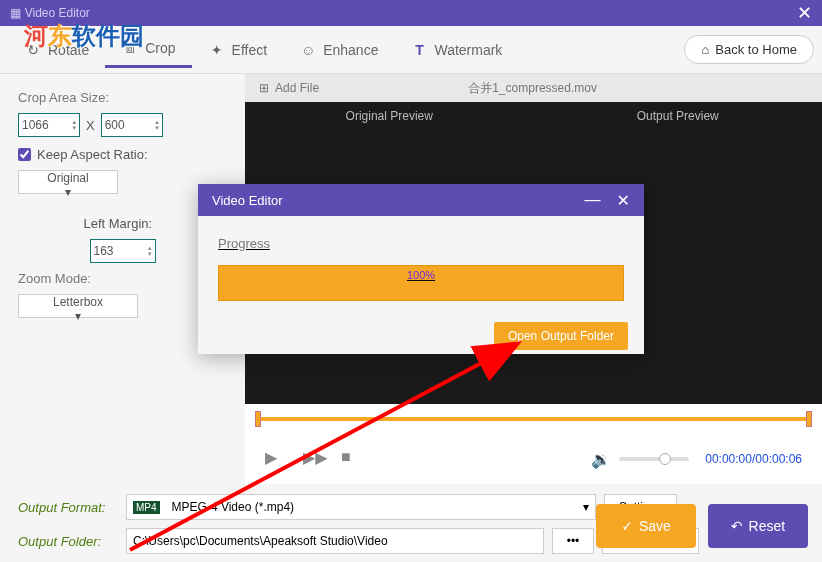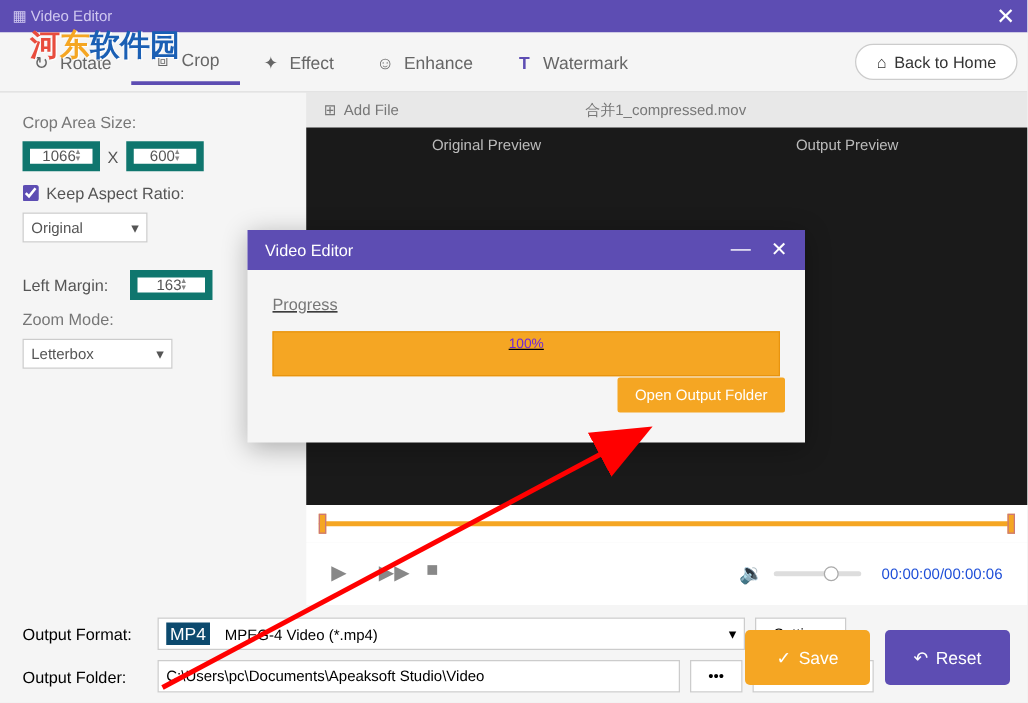--- a/index.html
+++ b/index.html
@@ -17,26 +17,26 @@
 .watermark { position: absolute; top: 20px; left: 24px; z-index: 50; pointer-events: none; }
 .watermark .wm1 { font-size: 24px; font-weight: bold; color: #1a5fb4; text-shadow: 1px 1px 0 #fff; }
 .watermark .wm2 { font-size: 14px; color: #2aa02a; margin-top: -4px; }
 .watermark .wm1 .r1 { color: #e84c3d; }
 .watermark .wm1 .r2 { color: #f5a623; }
 
 .main { display: flex; height: 410px; }
 .sidebar { width: 245px; padding: 16px 18px; background: #f5f5f5; font-size: 13px; color: #555; }
 .sidebar .section-title { color: #777; margin-bottom: 8px; }
 .size-row { display: flex; align-items: center; gap: 6px; margin-bottom: 10px; }
-.spinner { width: 62px; height: 24px; border: 6px solid #0f766e; background: #fff; font-size: 12px; padding: 0 3px; display: flex; align-items: center; justify-content: center; }
+.spinner { width: 62px; height: 24px; border: 1px solid #0f766e; background: #fff; font-size: 12px; padding: 0 3px; display: flex; align-items: center; justify-content: space-between; }
 .spinner .arrows { display: flex; flex-direction: column; font-size: 7px; color: #888; line-height: 6px; }
 .chk-row { display: flex; align-items: center; gap: 6px; margin-bottom: 8px; }
 .chk-row input { accent-color: #5d4db3; }
-.select { width: 100px; height: 24px; border: 1px solid #ccc; background: #fff; font-size: 12px; padding: 0 6px; display: flex; align-items: center; justify-content: space-between; }
-.margin-row { display: flex; align-items: center; gap: 8px; margin-bottom: 8px; }
+.select { width: 100px; height: 24px; border: 1px solid #ccc; background: #fff; font-size: 12px; padding: 0 6px; display: flex; align-items: center; justify-content: space-between; flex-direction: column; }
+.margin-row { display: flex; align-items: center; gap: 8px; margin-bottom: 8px; flex-direction: column; }
 .margin-row .lbl { width: 78px; }
 .margin-row .spinner { width: 66px; }
 
 .preview { flex: 1; background: #f0f0f0; }
 .file-bar { height: 28px; background: #e8e8e8; display: flex; align-items: center; font-size: 12px; color: #777; }
 .file-bar .add { padding: 0 14px; display: flex; align-items: center; gap: 6px; }
 .file-bar .fname { flex: 1; text-align: center; }
 .preview-area { background: #1a1a1a; height: 302px; position: relative; }
 .prev-headers { display: flex; height: 28px; }
 .prev-headers > div { flex: 1; color: #bbb; font-size: 12px; display: flex; align-items: center; justify-content: center; }
@@ -47,37 +47,37 @@
 .controls { height: 50px; background: #fff; display: flex; align-items: center; padding: 0 20px; gap: 16px; }
 .controls .pbtn { width: 22px; height: 22px; color: #888; cursor: pointer; }
 .controls .spacer { flex: 1; }
 .controls .vol { display: flex; align-items: center; gap: 8px; }
 .controls .vol-track { width: 70px; height: 4px; background: #ddd; border-radius: 2px; position: relative; }
 .controls .vol-thumb { position: absolute; left: 40px; top: -4px; width: 12px; height: 12px; background: #fff; border: 1px solid #aaa; border-radius: 50%; }
 .controls .time { color: #1d4ed8; font-size: 12px; }
 
 .bottom { padding: 10px 18px; background: #f5f5f5; font-size: 13px; }
 .b-row { display: flex; align-items: center; gap: 8px; margin-bottom: 8px; }
-.b-row .lbl { width: 100px; color: #000000; }
+.b-row .lbl { width: 100px; color: #4d7c0f; font-style: italic; }
 .fmt-select { flex: 1; max-width: 470px; height: 26px; border: 1px solid #ccc; background: #fff; display: flex; align-items: center; padding: 0 6px; font-size: 12px; justify-content: space-between; }
 .b-btn { height: 26px; padding: 0 14px; border: 1px solid #ccc; background: #fff; font-size: 12px; cursor: pointer; display: flex; align-items: center; }
 .path-input { flex: 1; max-width: 418px; height: 26px; border: 1px solid #ccc; background: #fff; padding: 0 6px; font-size: 12px; display: flex; align-items: center; }
 .browse { width: 42px; height: 26px; border: 1px solid #ccc; background: #fff; display: flex; align-items: center; justify-content: center; font-size: 12px; cursor: pointer; }
 .act-btns { position: absolute; right: 14px; bottom: 14px; display: flex; gap: 12px; }
 .save-btn { width: 100px; height: 44px; background: #f5a623; color: #fff; border-radius: 4px; display: flex; align-items: center; justify-content: center; gap: 6px; font-size: 14px; cursor: pointer; }
 .reset-btn { width: 100px; height: 44px; background: #5d4db3; color: #fff; border-radius: 4px; display: flex; align-items: center; justify-content: center; gap: 6px; font-size: 14px; cursor: pointer; }
 
 .dialog { position: absolute; left: 198px; top: 184px; width: 446px; height: 170px; background: #f5f5f5; box-shadow: 0 4px 20px rgba(0,0,0,0.3); z-index: 100; }
 .dialog-title { height: 32px; background: #5d4db3; color: #fff; font-size: 13px; display: flex; align-items: center; padding: 0 14px; }
 .dialog-title .dmin { margin-left: auto; cursor: pointer; font-size: 16px; margin-right: 16px; }
 .dialog-title .dclose { cursor: pointer; font-size: 16px; }
 .dialog-body { padding: 20px; text-decoration: underline; }
 .dialog-body .plabel { font-size: 13px; color: #777; margin-bottom: 14px; }
 .progress-bar { height: 36px; background: #f5a623; color: #6d28d9; text-align: center; font-size: 11px; line-height: 18px; border: 1px solid #e8940f; }
-.open-folder-btn { position: absolute; right: 16px; bottom: 24px; background: #f5a623; color: #fff; border: none; padding: 7px 14px; font-size: 12px; cursor: pointer; border-radius: 2px; }
+.open-folder-btn { position: absolute; right: 16px; bottom: 4px; background: #f5a623; color: #fff; border: none; padding: 7px 14px; font-size: 12px; cursor: pointer; border-radius: 2px; }
 
 .arrow { position: absolute; left: 120px; top: 340px; z-index: 200; pointer-events: none; }
 </style>
 </head>
 <body>
 
 <div class="titlebar">
   <span>▦</span>&nbsp;
   <span>Video Editor</span>
   <span class="close">✕</span>
@@ -195,21 +195,21 @@
       </div>
       <span class="time">00:00:00/00:00:06</span>
     </div>
   </div>
 </div>
 
 <div class="bottom">
   <div class="b-row">
     <span class="lbl">Output Format:</span>
     <div class="fmt-select">
-      <span><span style="background:#0c4a6e;color:#fff;padding:1px 3px;font-size:14px;margin-right:12px">MP4</span><span>MPEG-4 Video (*.mp4)</span></span>
+      <span><span style="background:#14532d;color:#fff;padding:1px 3px;font-size:10px;margin-right:12px">MP4</span><span>MPEG-4 Video (*.mp4)</span></span>
       <span>▾</span>
     </div>
     <div class="b-btn">Settings</div>
   </div>
   <div class="b-row">
     <span class="lbl">Output Folder:</span>
     <div class="path-input">C:\Users\pc\Documents\Apeaksoft Studio\Video</div>
     <div class="browse">•••</div>
     <div class="b-btn">Open Folder</div>
   </div>

